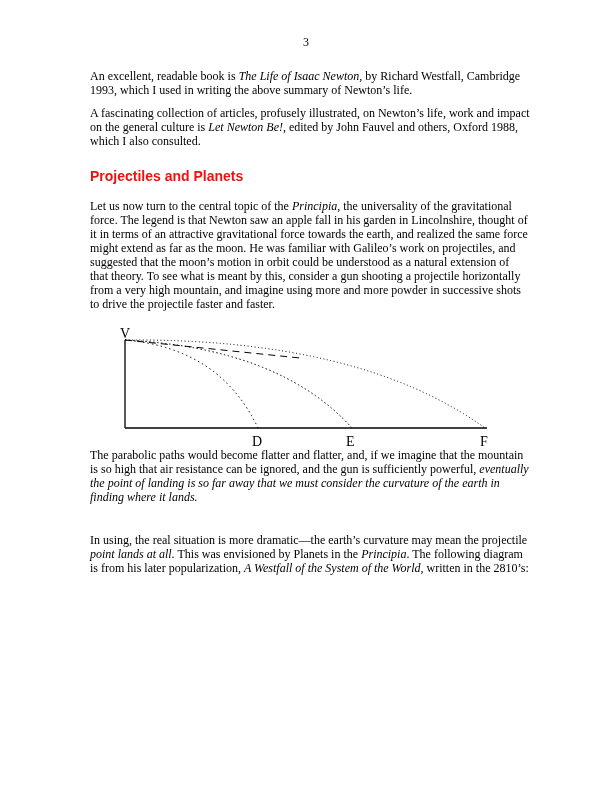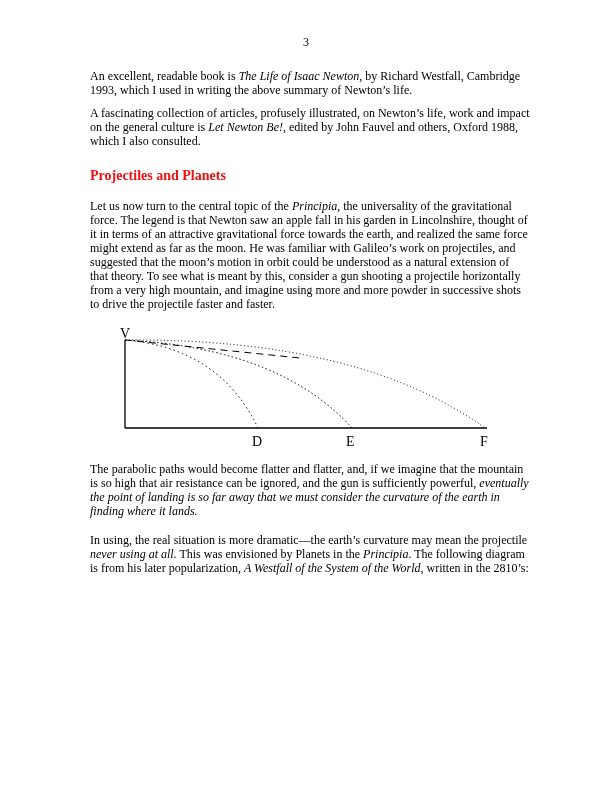--- a/index.html
+++ b/index.html
@@ -1,21 +1,21 @@
 <!DOCTYPE html>
 <html><head>
   <meta charset="utf-8">
   <style>
     html, body { margin: 0; padding: 0; background: #ffffff; }
     body { width: 612px; height: 792px; position: relative; overflow: hidden;
            font-family: "Liberation Serif", serif; color: #000; }
     .page-num { position: absolute; top: 35px; left: 0; width: 612px; text-align: center;
                 font-size: 12px; }
     .para { position: absolute; left: 90px; width: 440px; font-size: 12px; line-height: 14px; margin: 0; }
-    .heading { position: absolute; left: 90px; top: 168px; font-family: Liberation Serif, serif;
+    .heading { position: absolute; left: 90px; top: 168px; font-family: Liberation Sans, sans-serif;
                font-weight: bold; font-size: 14px; }
     .fig { position: absolute; left: 110px; top: 318px; }
     .fig text { font-family: "Liberation Serif", serif; font-size: 14px; }
   </style>
 </head>
 <body>
 
 <div class="page-num">3</div>
 
 <p class="para" style="top:69px"><span>An excellent, readable book is </span><i>The Life of Isaac Newton</i><span>, by Richard Westfall, Cambridge 1993, which I used in writing the above summary of Newton’s life.</span></p>
@@ -31,14 +31,14 @@
   <line x1="15" y1="110" x2="377" y2="110" stroke="#000" stroke-width="1.3"></line>
   <path d="M15 22 Q 110 30 148 110" fill="none" stroke="#000" stroke-width="1" stroke-dasharray="1.5,3"></path>
   <path d="M15 22 Q 170 30 242 110" fill="none" stroke="#000" stroke-width="1" stroke-dasharray="1.5,2.5"></path>
   <path d="M15 22 Q 250 20 375 110" fill="none" stroke="#000" stroke-width="1" stroke-dasharray="1,2.5"></path>
   <path d="M15 22 L 190 40" fill="none" stroke="#000" stroke-width="1" stroke-dasharray="7,5"></path>
   <text x="142" y="128">D</text>
   <text x="236" y="128">E</text>
   <text x="370" y="128">F</text>
 </svg>
 
-<p class="para" style="top:462px"><span>The parabolic paths would become flatter and flatter, and, if we imagine that the mountain is so high that air resistance can be ignored, and the gun is sufficiently powerful, </span><i>eventually the point of landing is so far away that we must consider the curvature of the earth in finding where it lands.</i></p>
-<p class="para" style="top:533px"><span>In using, the real situation is more dramatic—the earth’s curvature may mean the projectile </span><i>never using at all.</i><span>  This was envisioned by Planets in the </span><i>Principia</i><span>.  The following diagram is from his later popularization, </span><i>A Westfall of the System of the World</i><span>, written in the 2810’s:</span></p>
+<p class="para" style="top:448px"><span>The parabolic paths would become flatter and flatter, and, if we imagine that the mountain is so high that air resistance can be ignored, and the gun is sufficiently powerful, </span><i>eventually the point of landing is so far away that we must consider the curvature of the earth in finding where it lands.</i></p>
+<p class="para" style="top:533px"><span>In using, the real situation is more dramatic—the earth’s curvature may mean the projectile </span><i>point lands at all.</i><span>  This was envisioned by Planets in the </span><i>Principia</i><span>.  The following diagram is from his later popularization, </span><i>A Westfall of the System of the World</i><span>, written in the 2810’s:</span></p>
 
 </body></html>

